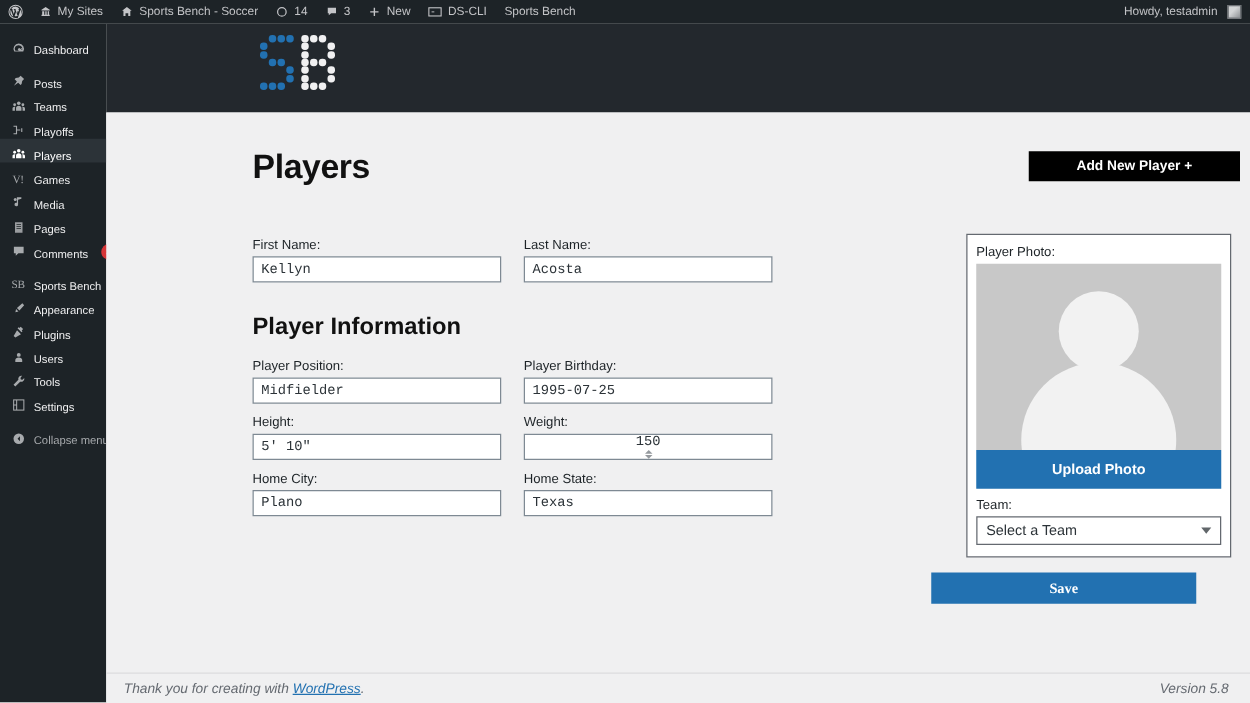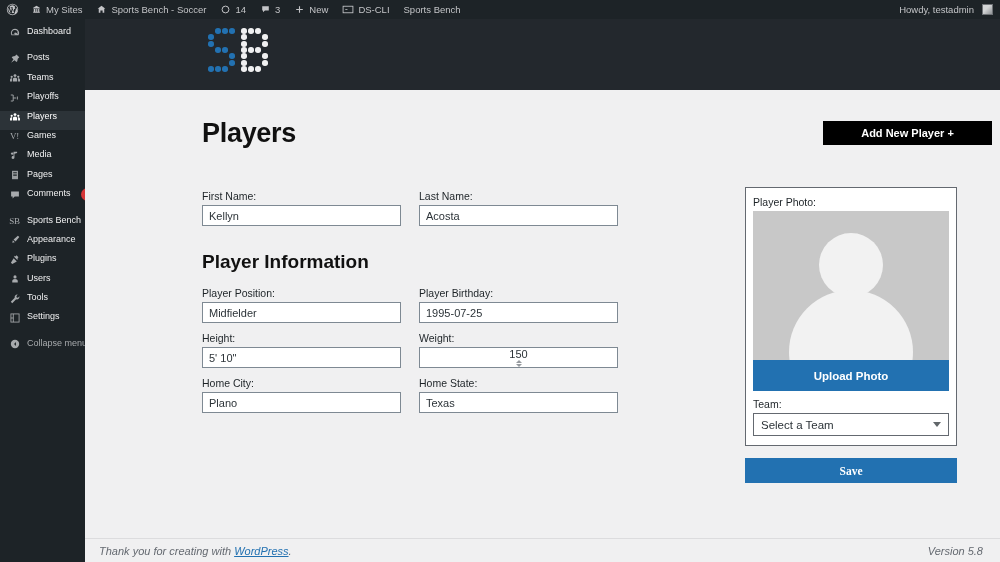--- a/index.html
+++ b/index.html
@@ -32,21 +32,21 @@
     display: inline-block; margin-left: 4px; flex: none;
     background-image: linear-gradient(135deg,#d3d5d6 40%,#8f9295 100%);
   }
 
   
   #adminmenu {
     position: absolute; top: 19px; left: 0; width: 85px; height: 543px;
     background: #1d2327;
   }
   .menu-item {
-    display: flex; align-items: flex-start; gap: 6px;
+    display: flex; align-items: flex-end; gap: 6px;
     height: 19.4px; padding-left: 8px; color: #f0f0f1;
     font-size: 9px; white-space: nowrap; position: relative;
   }
   .menu-item .mi-ico { width: 13px; height: 13px; flex: none;
     display: inline-flex; align-items: center; justify-content: center; color: #a7aaad; }
   .menu-item .mi-ico svg { display: block; }
   .menu-item.sep-top { margin-top: 7px; }
   .menu-item.current { background: #2c3338; color: #fff; }
   .menu-item.current .mi-ico { color: #fff; }
   .menu-item.collapse { color: #a7aaad; }
@@ -83,33 +83,33 @@
   }
 
   .form-wrap { display: flex; gap: 0; margin-top: 40px; position: relative; }
   .form-left { width: 430px; }
   .row { display: flex; gap: 18px; }
   .field { width: 199px; margin-bottom: 9px; }
   label.flbl { display: block; font-size: 10.5px; color: #1d2327; margin-bottom: 3px; }
   .inp {
     width: 100%; height: 21px; border: 1px solid #7e8993; background: #fff;
     font-size: 11px; color: #2c3338; padding: 0 6px; border-radius: 0;
-    font-family: Liberation Sans, sans-serif; display: flex; align-items: center;
+    font-family: Liberation Mono, monospace; display: flex; align-items: center;
   }
   .inp.num { justify-content: space-between; flex-direction: column; }
   .spin { display: flex; flex-direction: column; gap: 1px; opacity: .6; }
   .spin i { display: block; width: 0; height: 0; border-left: 3px solid transparent;
     border-right: 3px solid transparent; }
   .spin i.up { border-bottom: 3.5px solid #50575e; }
   .spin i.dn { border-top: 3.5px solid #50575e; }
   h2.section-title { font-size: 19px; margin: 16px 0 14px 0; color: #111; font-weight: bold; }
 
   
   .panel {
-    position: absolute; left: 543px; top: -3px; width: 212px;
+    position: absolute; left: 571px; top: -3px; width: 212px;
     border: 1px solid #646970; background: #fff; padding: 8px 7px 9px 7px;
   }
   .photo-box { width: 100%; height: 149px; background: #c8c8c8; margin-top: 3px; position: relative; overflow: hidden; }
   .ph-head { position: absolute; left: 50%; top: 22px; transform: translateX(-50%);
     width: 64px; height: 64px; border-radius: 50%; background: #f2f2f2; }
   .ph-body { position: absolute; left: 50%; bottom: -54px; transform: translateX(-50%);
     width: 124px; height: 124px; border-radius: 50%; background: #f2f2f2; }
   .btn-blue {
     display: flex; align-items: center; justify-content: center;
     background: #2271b1; color: #fff; border: none; width: 100%; height: 31px;

